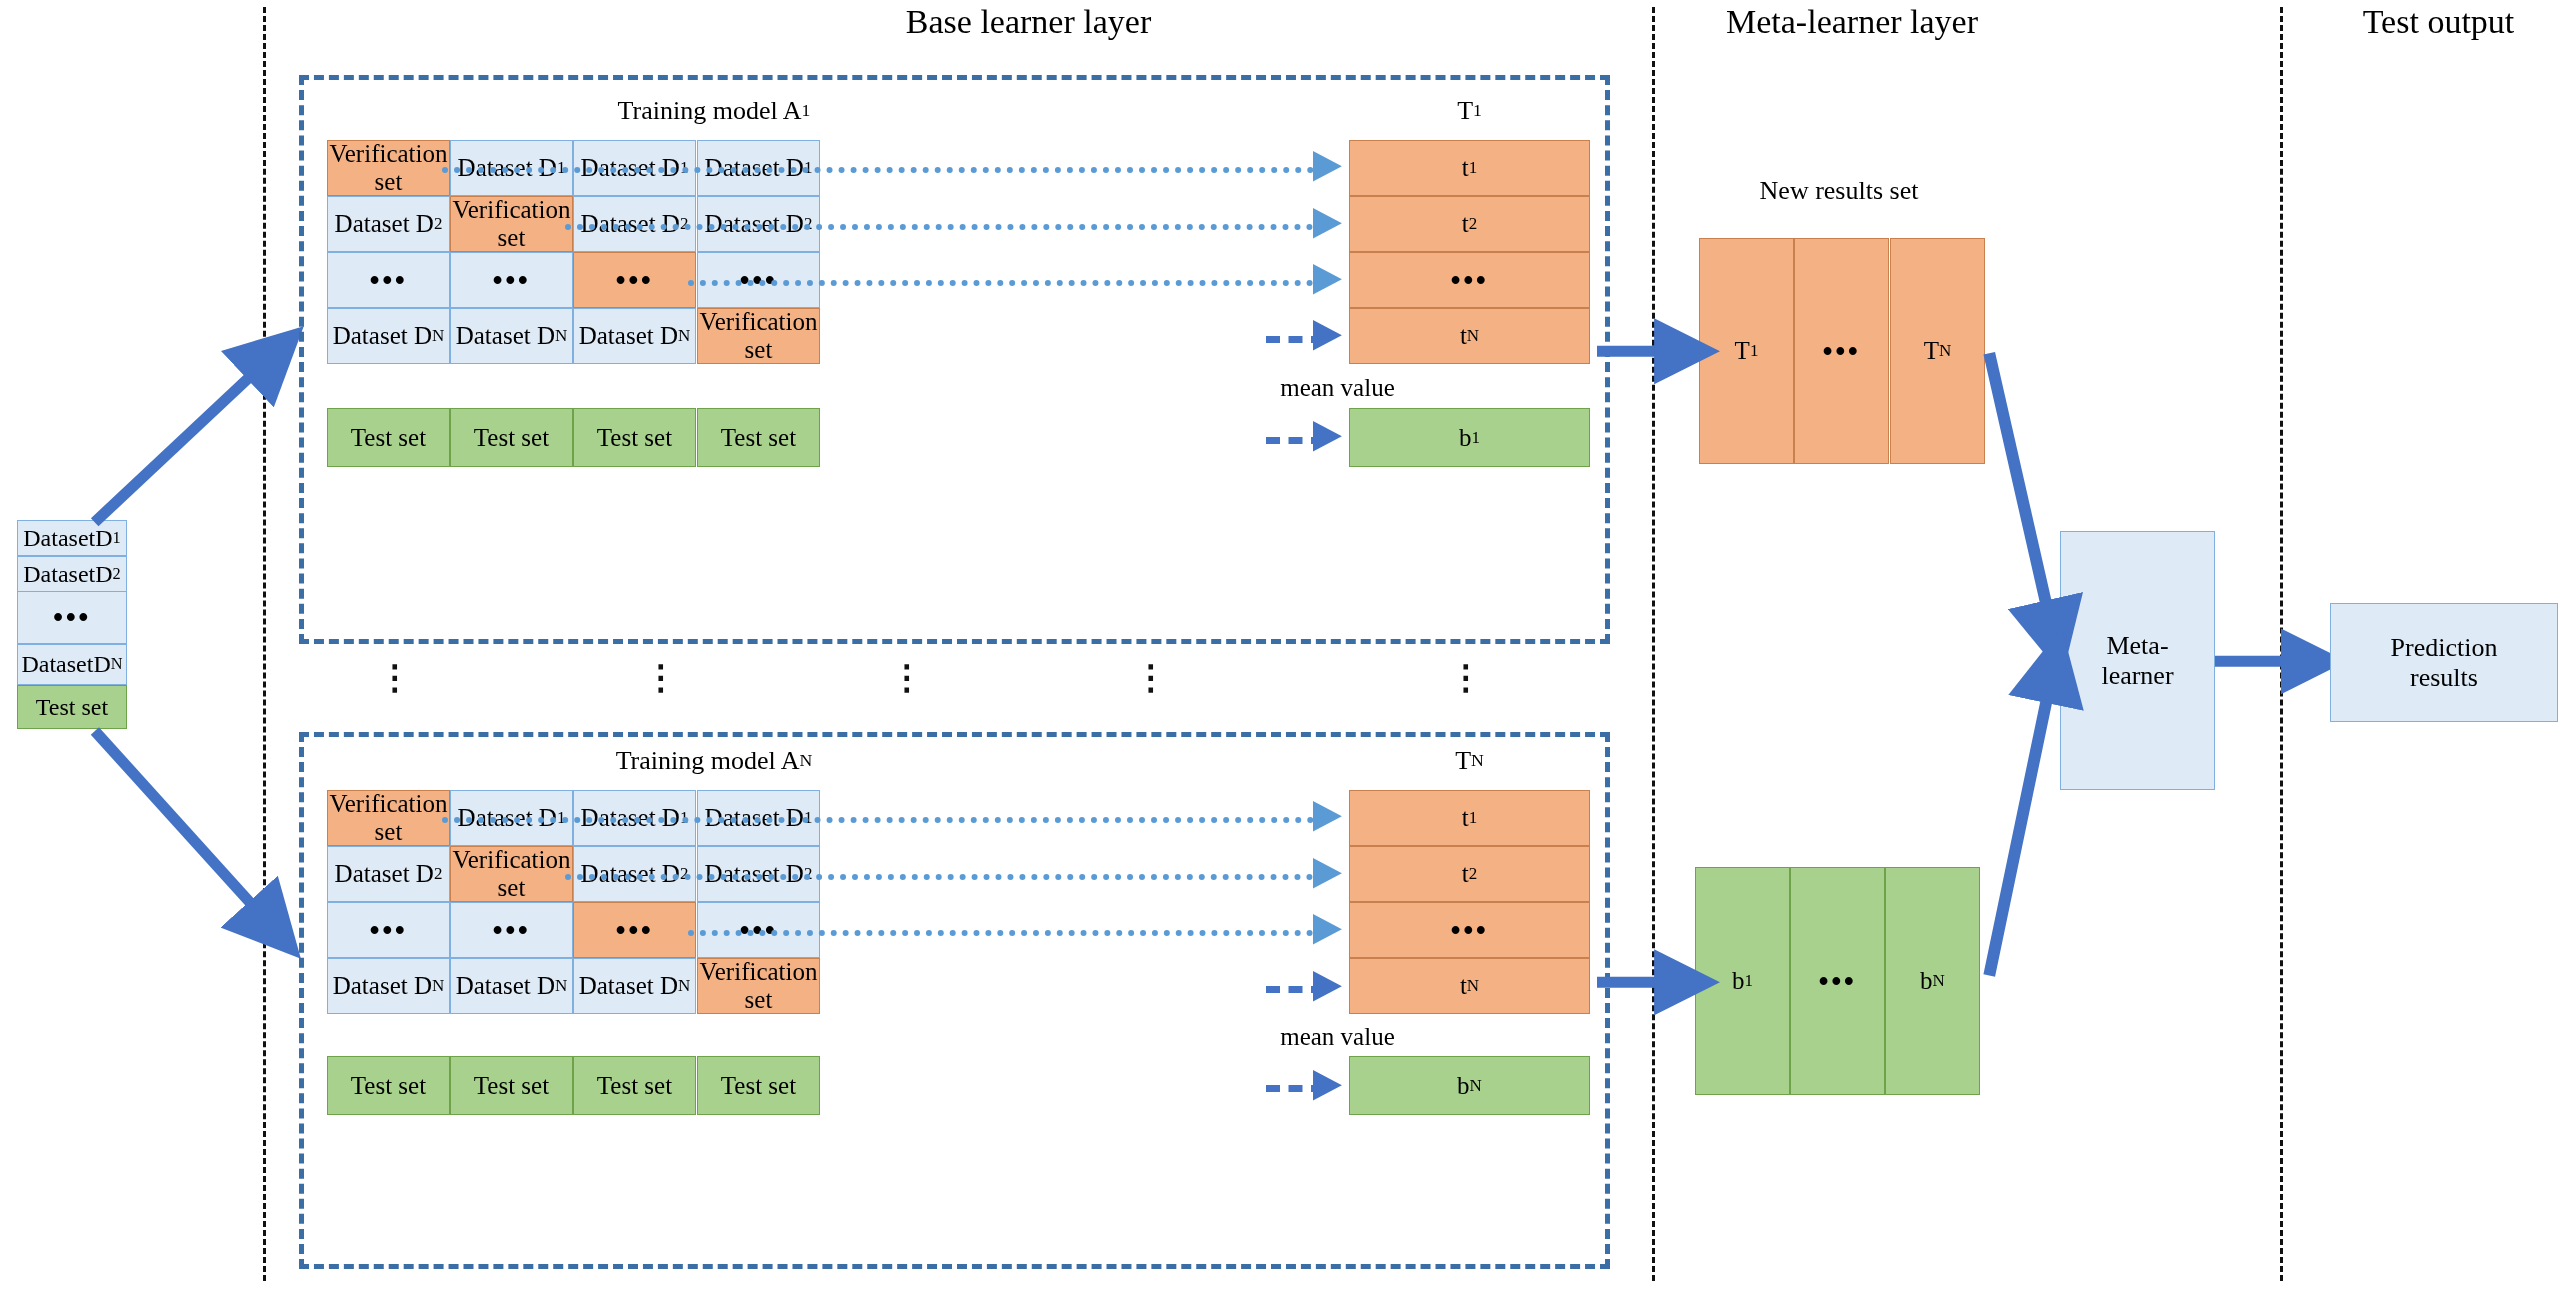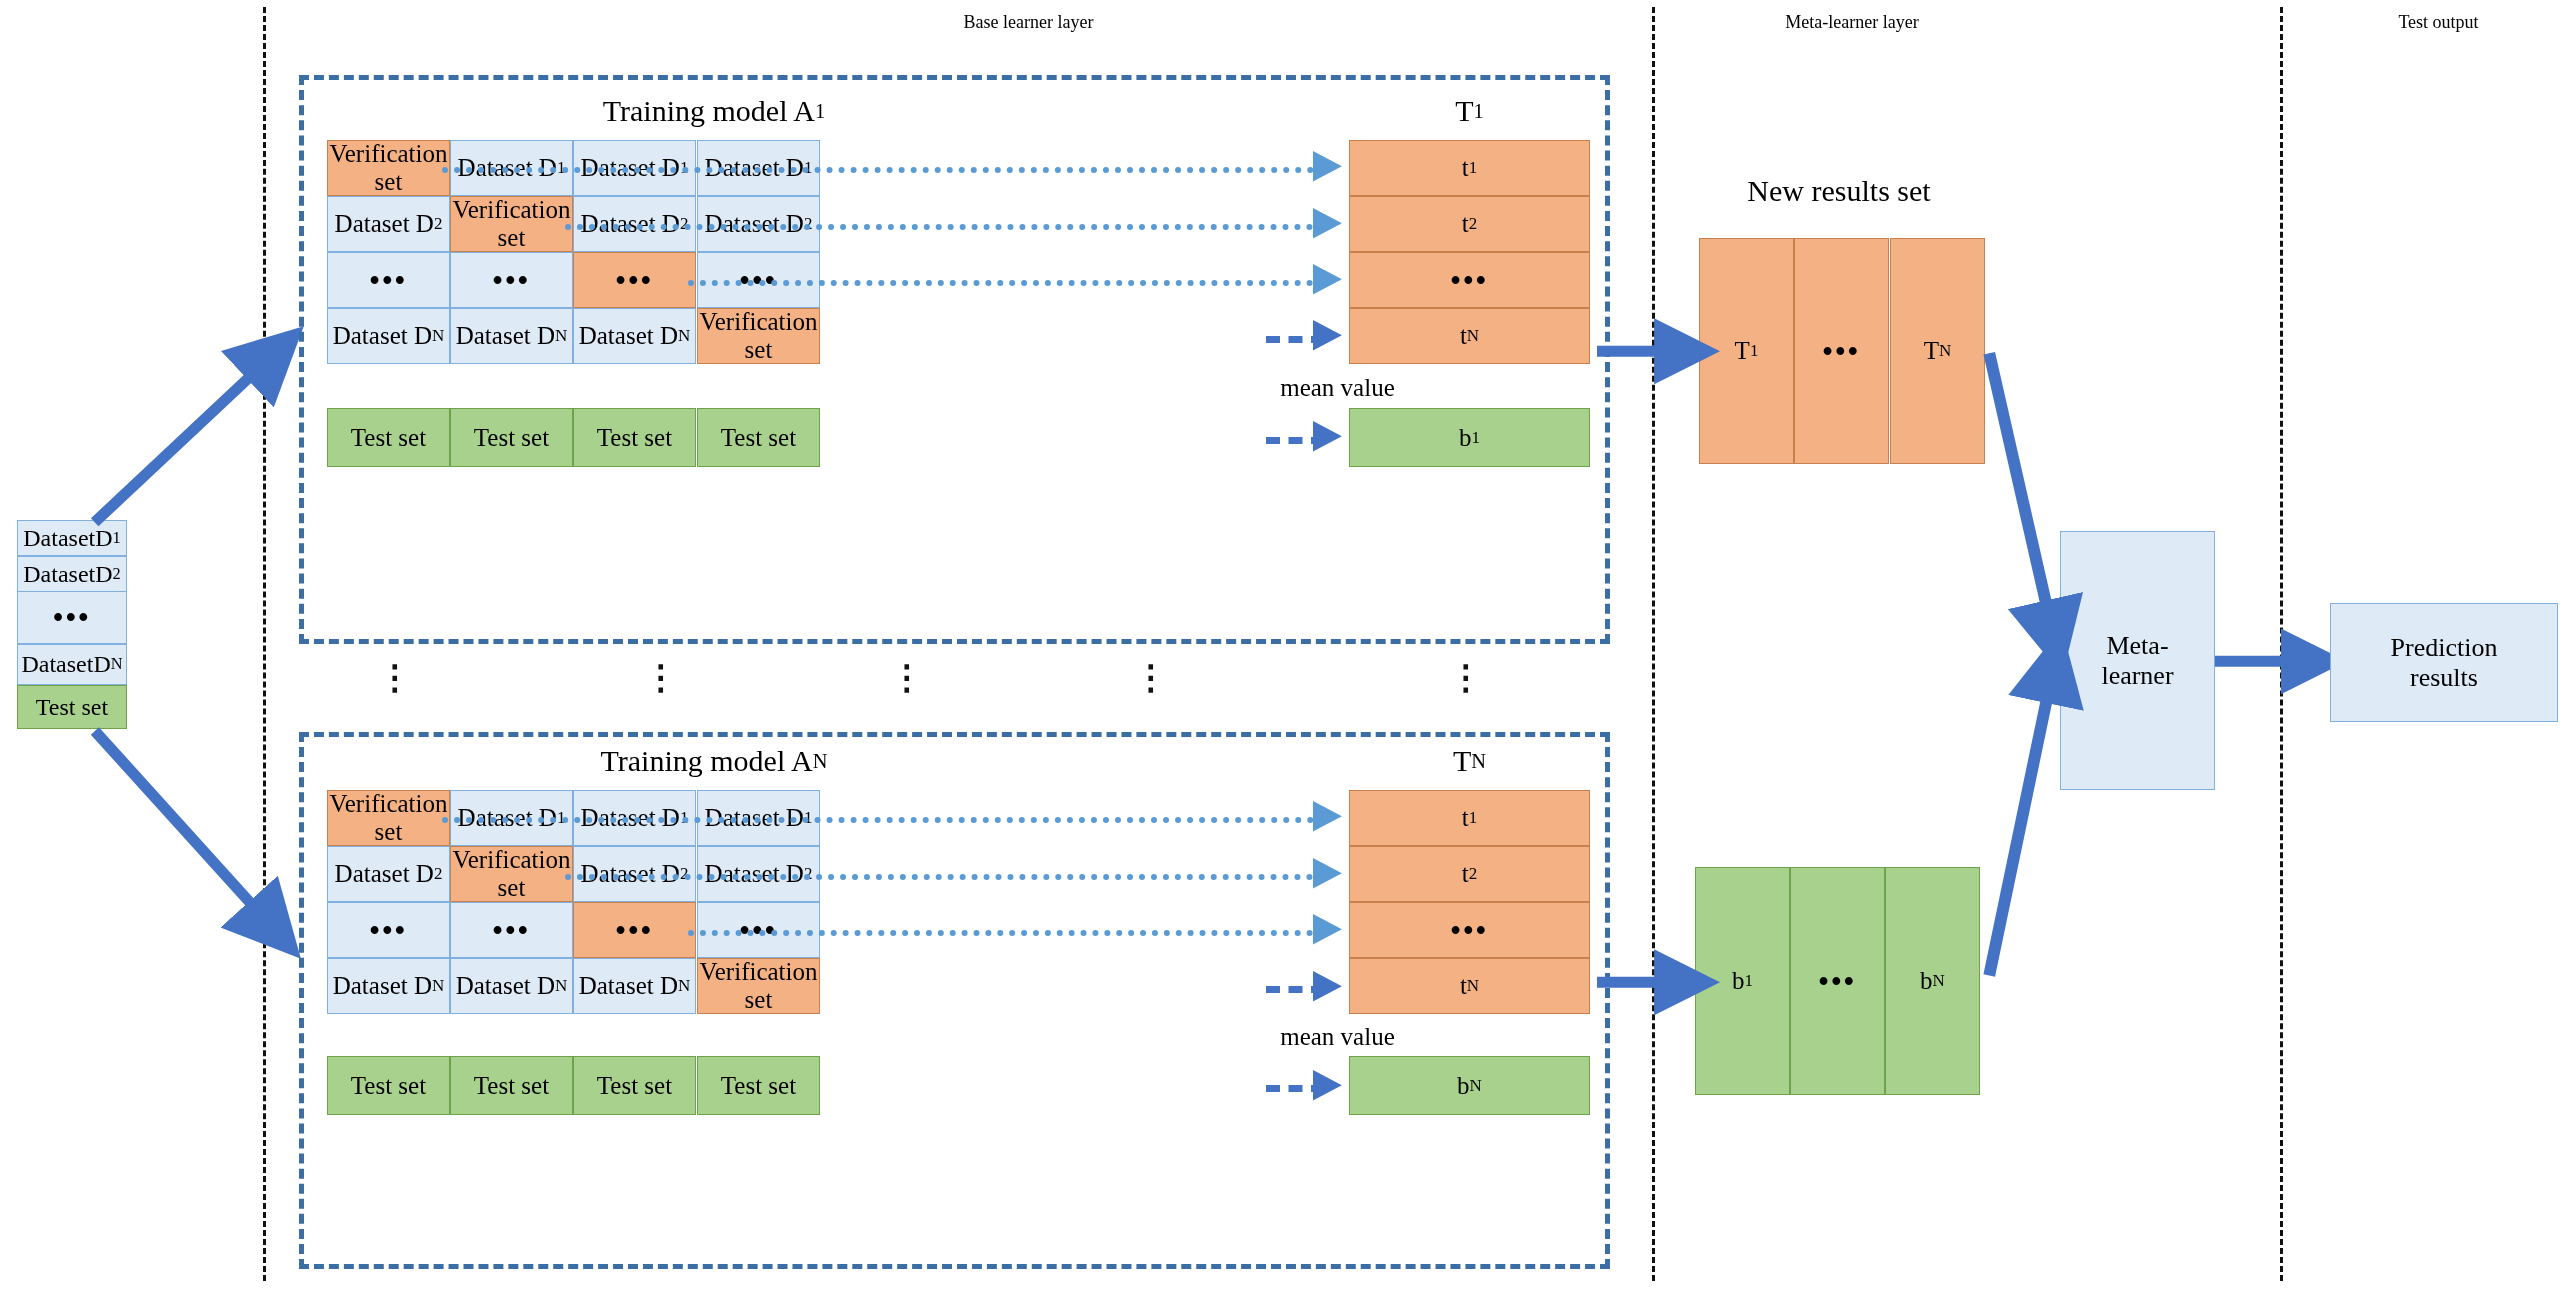--- a/index.html
+++ b/index.html
@@ -2,34 +2,34 @@
 <html style="font-size:13.6px"><head>
 <meta charset="utf-8">
 <style>
   html,body{margin:0;padding:0;background:#fff;}
   body{width:2576px;height:1296px;position:relative;overflow:hidden;
        font-family:"Liberation Serif","DejaVu Serif",serif;color:#000;}
   .abs{position:absolute;box-sizing:border-box;}
   .ctr{display:flex;align-items:center;justify-content:center;text-align:center;line-height:1.12;}
 
   
-  .hdr{font-size:18px;white-space:nowrap;}
+  .hdr{font-size:34px;white-space:nowrap;}
   .vdiv{border-left:3.4px dashed #111;width:0;}
 
   
   .panel{border:5.1px dashed #3b6ea5;}
 
   
   .cell{border:0.8px solid #7FB0DF;font-size:25px;}
   .blue{background:#DEEAF6;}
   .orange{background:#F4B183;border-color:#C9804F;}
   .green{background:#A9D18E;border-color:#6FA34A;}
   .lblue{background:#DEEAF6;border:0.8px solid #7FB0DF;}
 
-  .cap{font-size:30px;white-space:nowrap;}
+  .cap{font-size:26px;white-space:nowrap;}
   .sub{font-size:.68em;vertical-align:sub;}
   .dots{font-size:29px;letter-spacing:2.5px;font-weight:bold;}
   .vdots{font-size:34px;line-height:.45;letter-spacing:0;font-weight:bold;color:#111;}
 
   
   .dotline{height:0;border-top:6px dotted #5B9BD5;}
   .dashseg{height:0;border-top:7.6px dashed #4472C4;}
 
   svg{position:absolute;overflow:visible;}
 </style>

